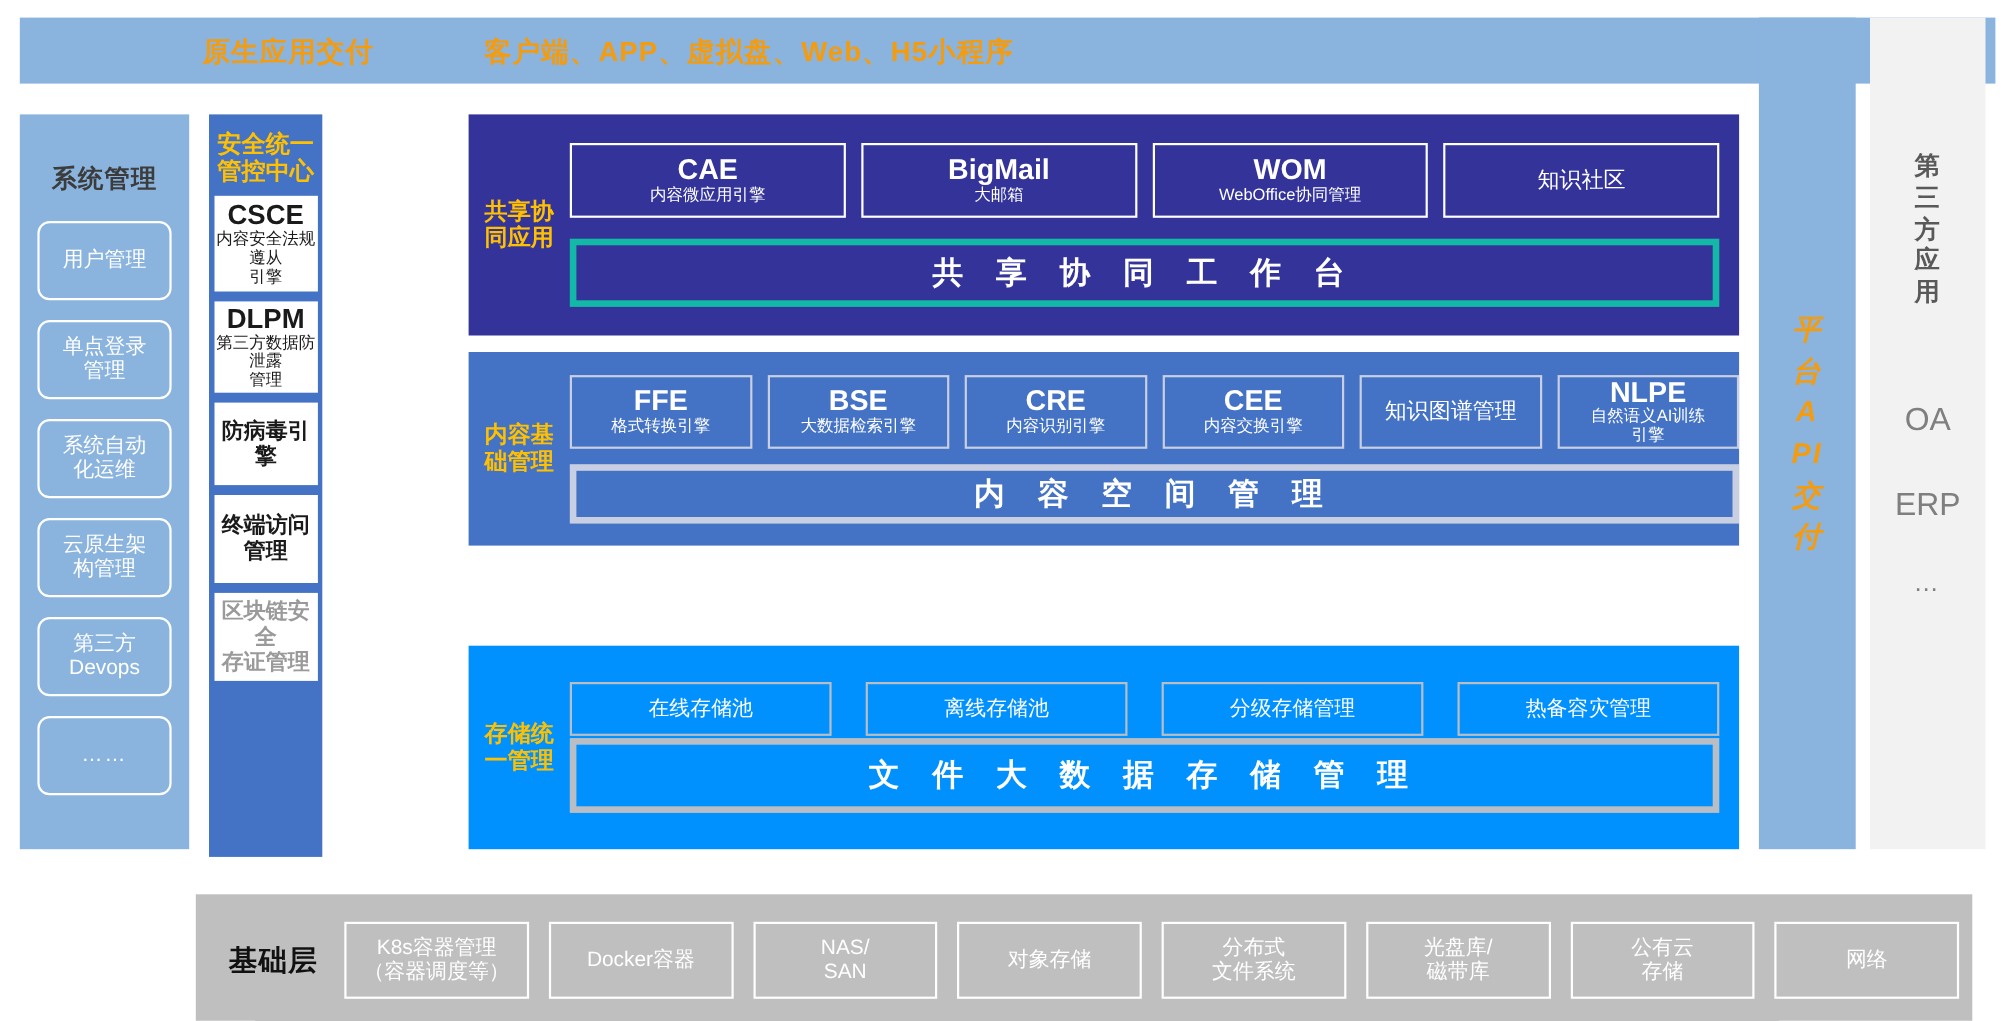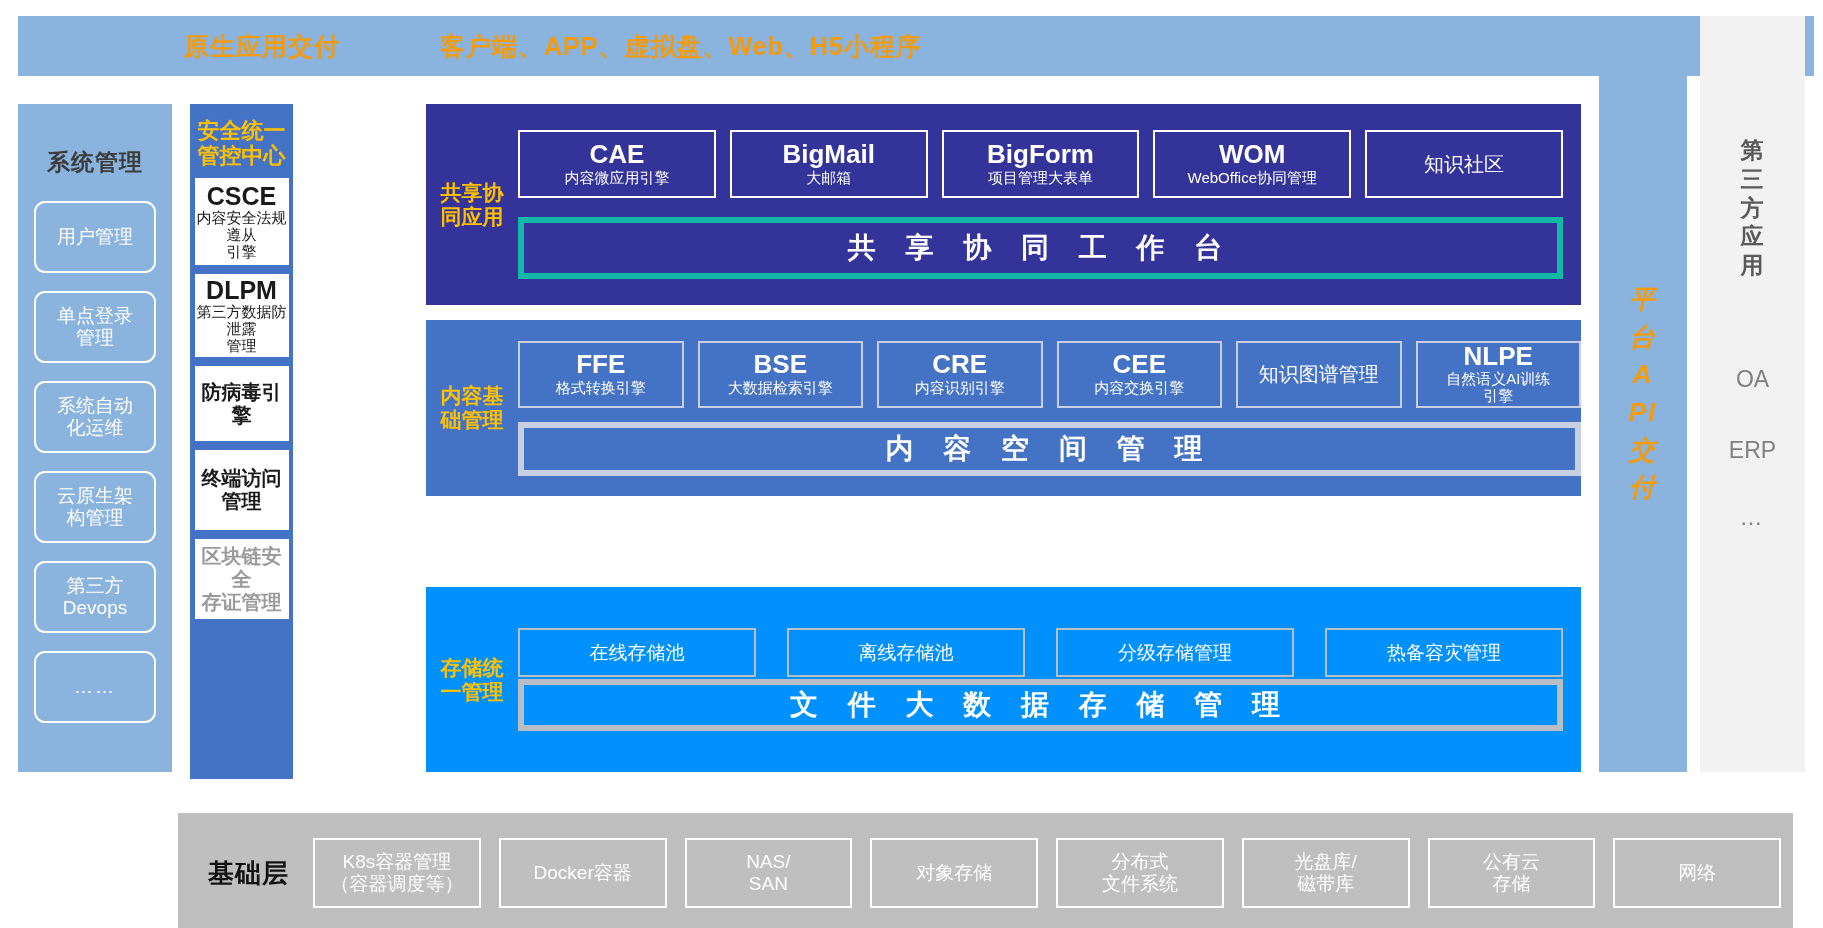--- a/index.html
+++ b/index.html
@@ -113,21 +113,21 @@
   #content-panel .wide-bar { height: 54px; margin-top: 14px; border-color: #C9CFE2; }
   #content-panel .layer-body { padding-right: 0; }
 
   
   #storage-panel {
     left: 426px; top: 587px; width: 1155px; height: 185px;
     background: #0091FF;
   }
   #storage-panel .chip { border-color: #B9BEC4; height: 49px; }
   #storage-panel .chip-row { height: 49px; gap: 31px; }
-  #storage-panel .wide-bar { height: 52px; margin-top: 2px; border-color: #B9BEC4; }
+  #storage-panel .wide-bar { height: 68px; margin-top: 2px; border-color: #B9BEC4; }
   #storage-panel .layer-body { padding-right: 18px; }
   #storage-panel .chip .plain { font-size: 19px; }
 
   
   #api-col {
     left: 1599px; top: 16px; width: 88px; height: 756px;
     background: #8AB4DE;
     display: flex; align-items: center; justify-content: center; font-style: italic;
   }
   #api-col .vtxt {
@@ -141,21 +141,21 @@
     left: 1700px; top: 16px; width: 105px; height: 756px;
     background: #F2F2F2;
     display: flex; flex-direction: column; align-items: center;
   }
   #thirdparty-col .tp-title {
     color: #595959; font-weight: bold; font-size: 23px;
     line-height: 1.25; margin-top: 120px; width: 30px;
     word-break: break-all; text-align: center; letter-spacing: 1px;
   }
   #thirdparty-col .tp-item {
-    color: #7F7F7F; font-size: 23px; margin-top: 44px;
+    color: #7F7F7F; font-size: 29px; margin-top: 44px;
   }
   #thirdparty-col .tp-item.first { margin-top: 86px; }
   #thirdparty-col .tp-item.dots { font-size: 23px; letter-spacing: 3px; margin-top: 40px; }
 
   
   #infra-bar {
     left: 178px; top: 793px; width: 1615px; height: 120px;
     background: #BFBFBF;
     display: flex; align-items: center; margin-top: 20px;
   }
@@ -224,24 +224,20 @@
     <div class="layer-label">共享协<br>同应用</div>
     <div class="layer-body">
       <div class="chip-row">
         <div class="chip">
           <span class="acr">CAE</span>
           <span class="sub">内容微应用引擎</span>
         </div>
         <div class="chip">
           <span class="acr">BigMail</span>
           <span class="sub">大邮箱</span>
-        </div>
-        <div class="chip">
-          <span class="acr">BigForm</span>
-          <span class="sub">项目管理大表单</span>
         </div>
         <div class="chip">
           <span class="acr">WOM</span>
           <span class="sub">WebOffice协同管理</span>
         </div>
         <div class="chip">
           <span class="plain">知识社区</span>
         </div>
       </div>
       <div class="wide-bar">共 享 协 同 工 作 台</div>

